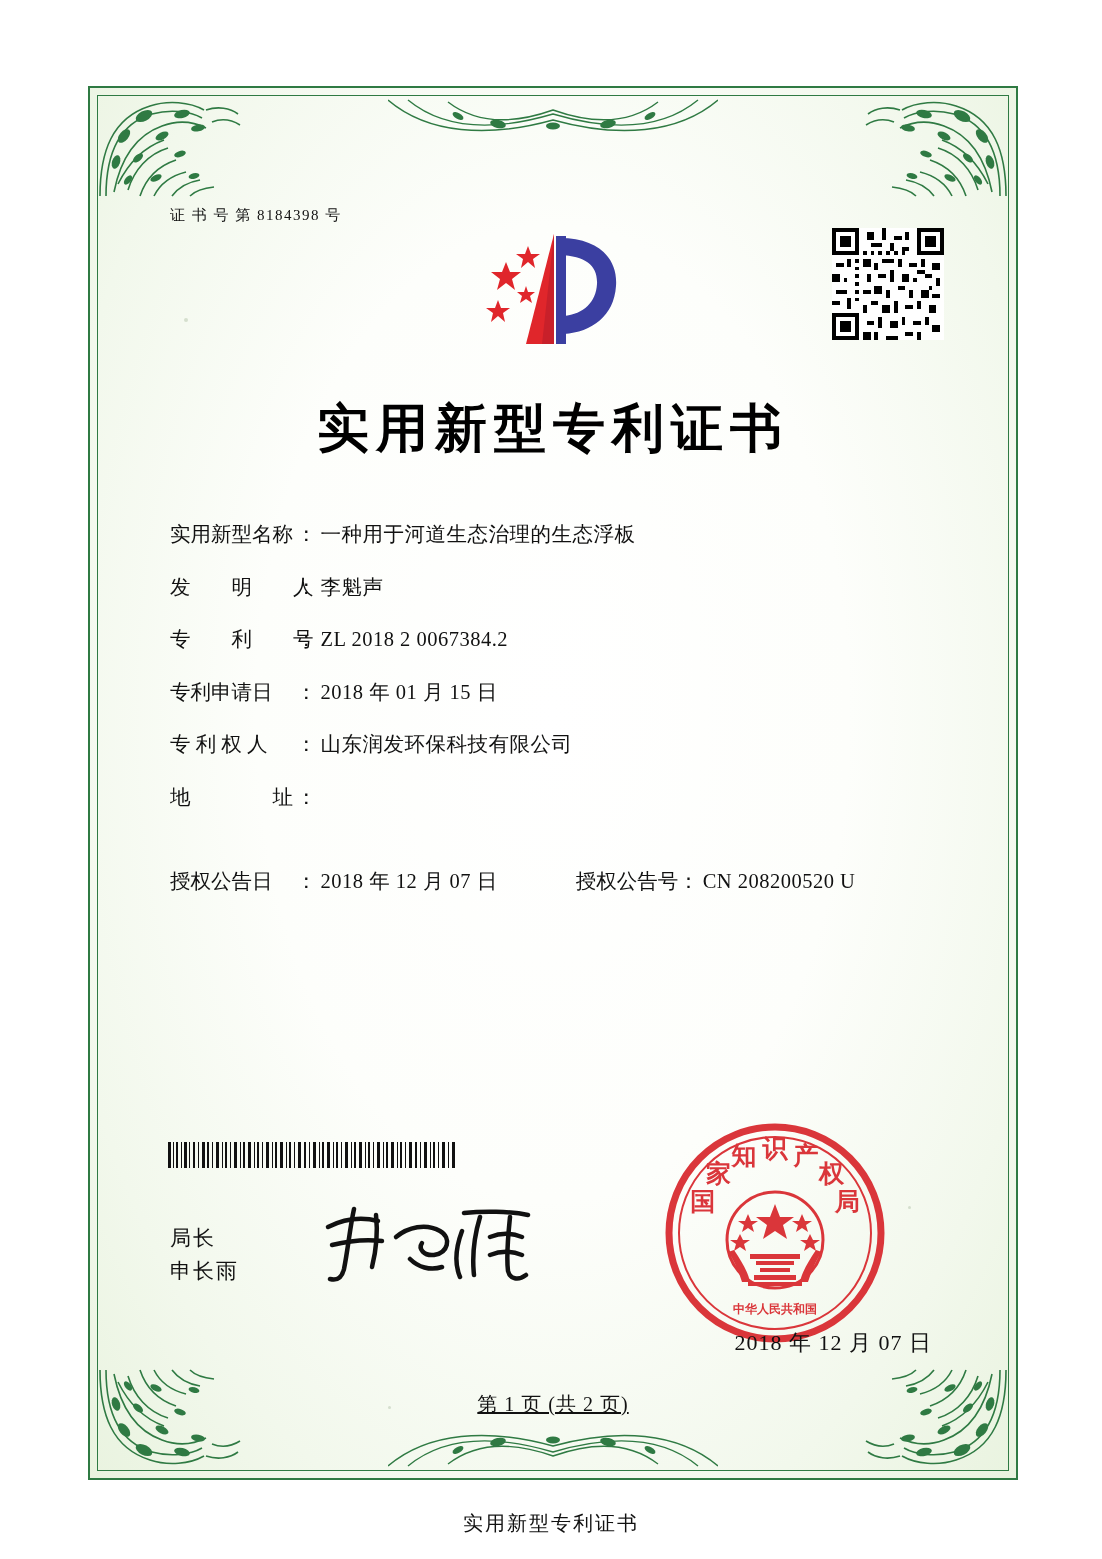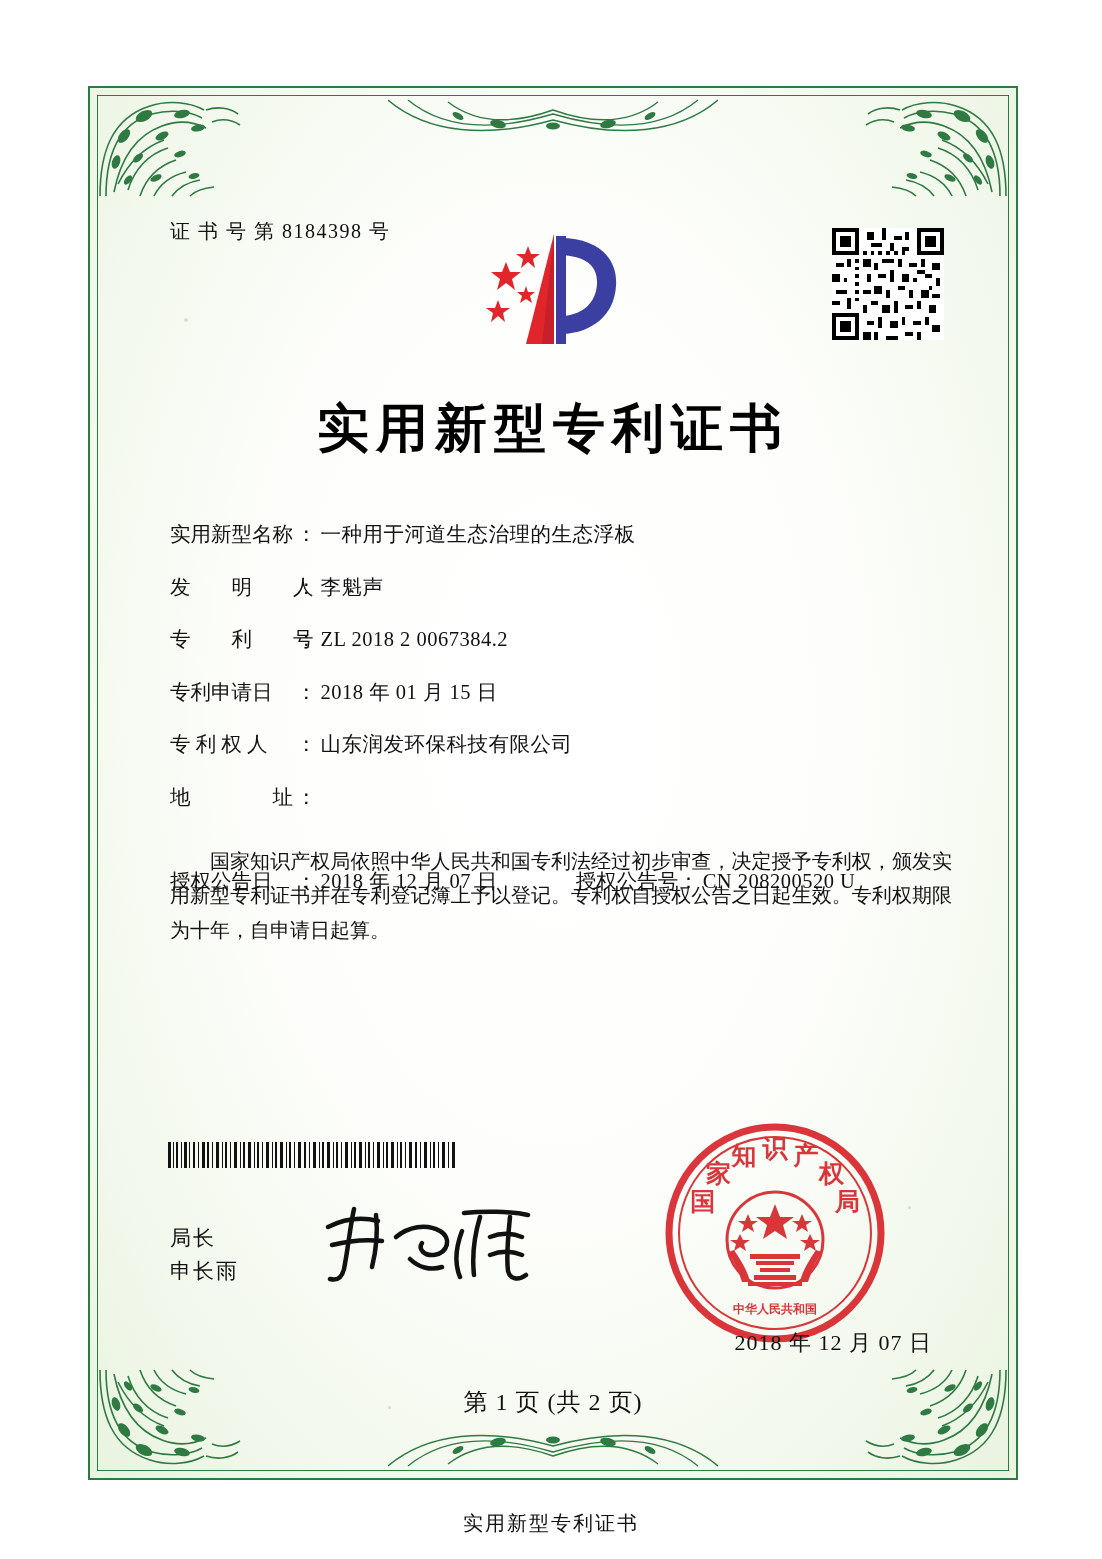--- a/index.html
+++ b/index.html
@@ -73,22 +73,22 @@
     position: absolute;
     left: 46px;
     top: 46px;
     right: 46px;
     bottom: 46px;
   }
 
   .cert-no {
     position: absolute;
     left: 36px;
-    top: 86px;
-    font-size: 20px;
+    top: 74px;
+    font-size: 15px;
     letter-spacing: 1.5px;
     color: #111;
     white-space: nowrap;
   }
 
   .emblem {
     position: absolute;
     left: 50%;
     transform: translateX(-50%);
     top: 92px;
@@ -203,22 +203,23 @@
     color: #111;
     white-space: nowrap;
   }
 
   .page-num {
     position: absolute;
     left: 0;
     right: 0;
     bottom: 16px;
     text-align: center;
-    font-size: 24px;
+    font-size: 20px;
     letter-spacing: 1px;
+    text-decoration: underline;
   }
 
   .footer-note {
     position: absolute;
     left: 0;
     right: 0;
     top: 1510px;
     text-align: center;
     font-size: 20px;
     letter-spacing: 2px;
@@ -558,21 +559,20 @@
           <span class="field-label">授权公告日</span>
           <span class="field-sep">：</span>
           <span class="field-value">2018 年 12 月 07 日</span>
           <span class="second-label">授权公告号</span>
           <span class="field-sep">：</span>
           <span class="field-value">CN 208200520 U</span>
         </div>
       </div>
 
       <div class="paragraphs">
-        <p>国家知识产权局依照中华人民共和国专利法经过初步审查，决定授予专利权，颁发实用新型专利证书并在专利登记簿上予以登记。专利权自授权公告之日起生效。专利权期限为十年，自申请日起算。</p>
       </div>
 
       <div class="barcode">
         <svg width="288" height="26" viewBox="0 0 288 26" shape-rendering="crispEdges">
           <rect width="288" height="26" fill="#ffffff" fill-opacity="0"></rect>
           <g fill="#111">
             <rect x="0" y="0" width="3" height="26"></rect>
               <rect x="5" y="0" width="1" height="26"></rect>
             <rect x="8" y="0" width="2" height="26"></rect>
               <rect x="13" y="0" width="1" height="26"></rect>

